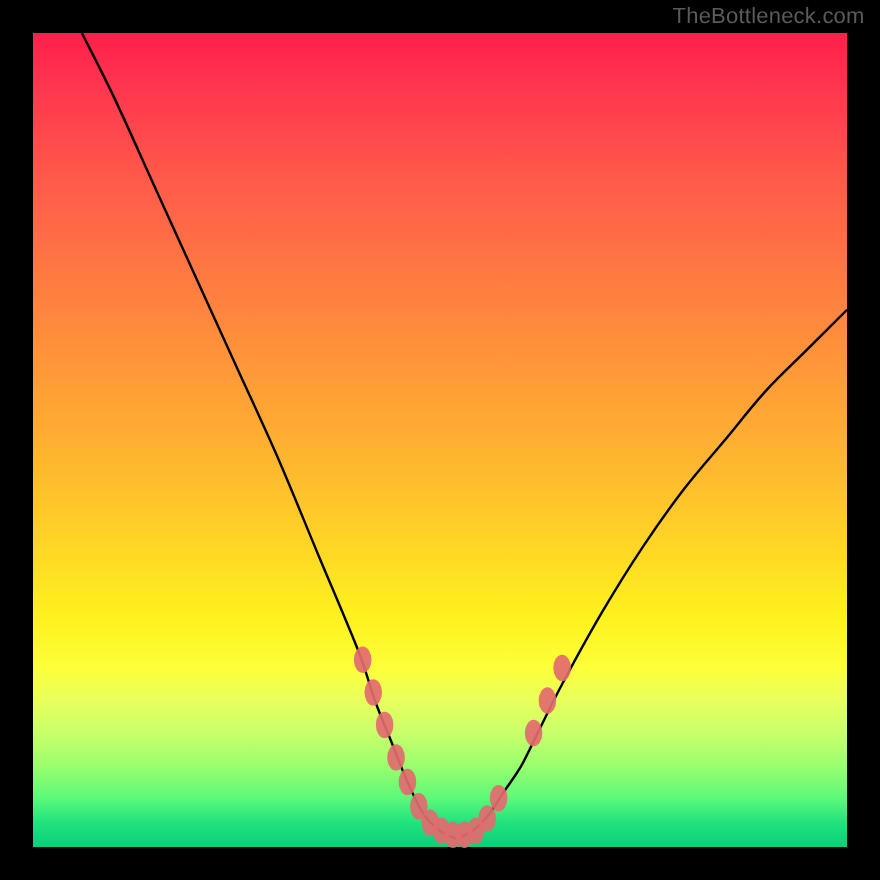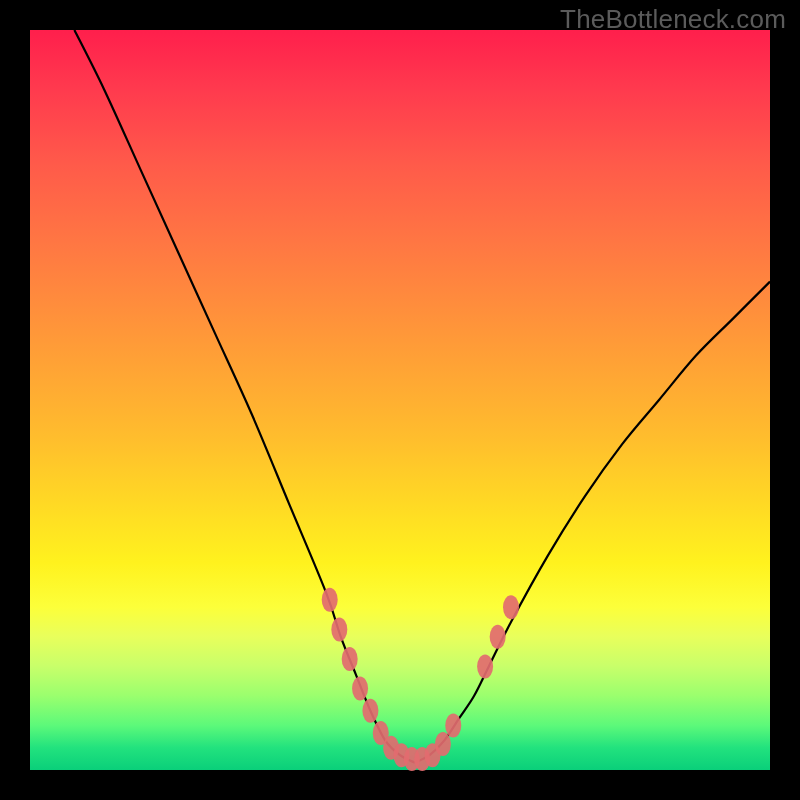--- a/index.html
+++ b/index.html
@@ -41,21 +41,21 @@
       #9aff6e 90%,
       #5cf97a 94%,
       #22e27e 97%,
       #0acf7a 100%);
   }
   .attribution {
     position: absolute;
     top: 4px;
     right: 14px;
     color: #5b5b5b;
-    font-size: 26px;
+    font-size: 20px;
     font-weight: 500;
     letter-spacing: 0.2px;
     user-select: none;
   }
   svg.curves {
     position: absolute;
     left: 0;
     top: 0;
     width: 740px;
     height: 740px;

